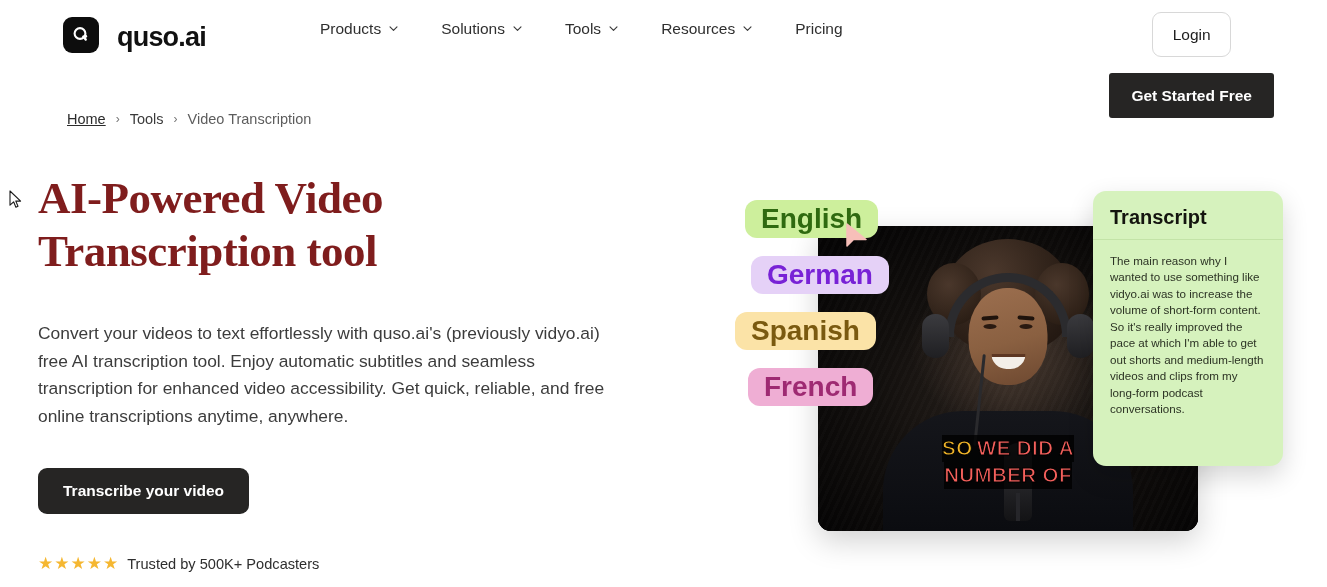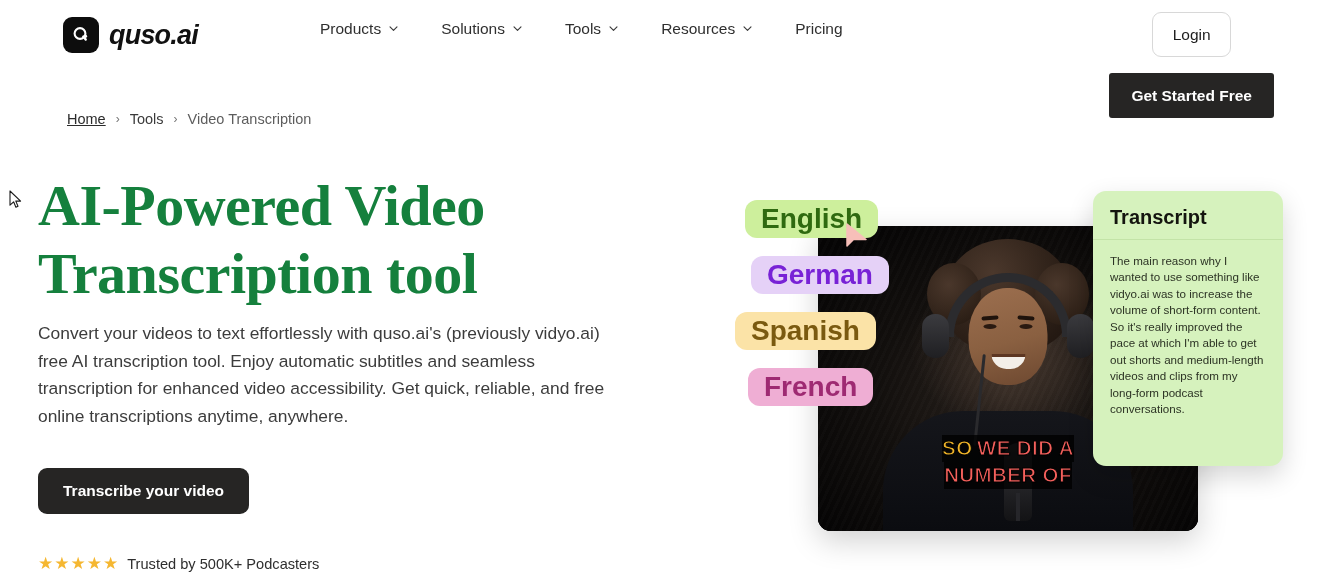--- a/index.html
+++ b/index.html
@@ -11,21 +11,21 @@
   }
   .page { position: relative; width: 1327px; height: 587px; background: #fff; }
 
   
   .header {
     position: absolute; top: 0; left: 0; width: 1327px; height: 69px;
     background: #ffffff;
   }
   .brand {
     position: absolute; left: 63px; top: 17px;
-    display: flex; align-items: center; gap: 10px; font-style: italic;
+    display: flex; align-items: flex-end; gap: 18px;
   }
   .logo-mark {
     width: 36px; height: 36px; border-radius: 9px; background: #0d0d0d;
     display: flex; align-items: center; justify-content: center;
   }
   .brand-name {
     font-size: 27px; font-weight: 700; color: #111111; letter-spacing: -0.8px;
   }
 
   .nav { position: absolute; left: 320px; top: 20px; display: flex; align-items: center; text-align: center; }
@@ -60,21 +60,21 @@
   }
   .crumb-link { color: #2b2b2b; text-decoration: underline; cursor: pointer; }
   .crumb-mid { color: #3a3a3a; cursor: pointer; }
   .crumb-current { color: #5d5d5d; }
   .crumb-sep { color: #767676; font-size: 12px; }
 
   
   .hero-title {
     position: absolute; left: 38px; top: 172px; width: 600px;
     font-family: "Liberation Serif", serif;
-    font-size: 58px; font-weight: 700; line-height: 1.18; color: #15803d;
+    font-size: 45px; font-weight: 700; line-height: 1.18; color: #7f1d1d;
     letter-spacing: -0.5px;
   }
   .hero-sub {
     position: absolute; left: 38px; top: 320px; width: 596px;
     font-size: 17.4px; line-height: 1.58; color: #3c3c3c;
   }
   .cta {
     position: absolute; left: 38px; top: 468px;
     height: 46px; padding: 16px 25px; border: none; border-radius: 9px;
     background: #262524; color: #fff; font-size: 15.5px; font-weight: 700;

